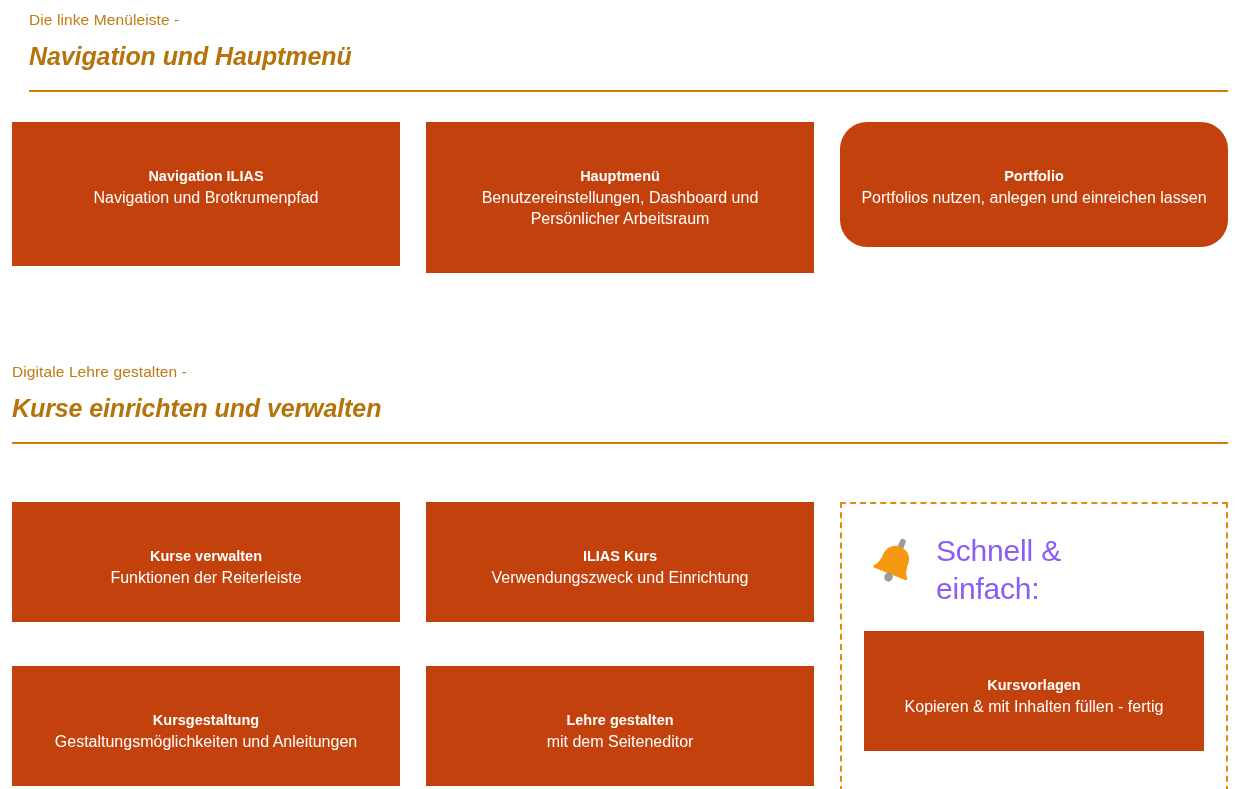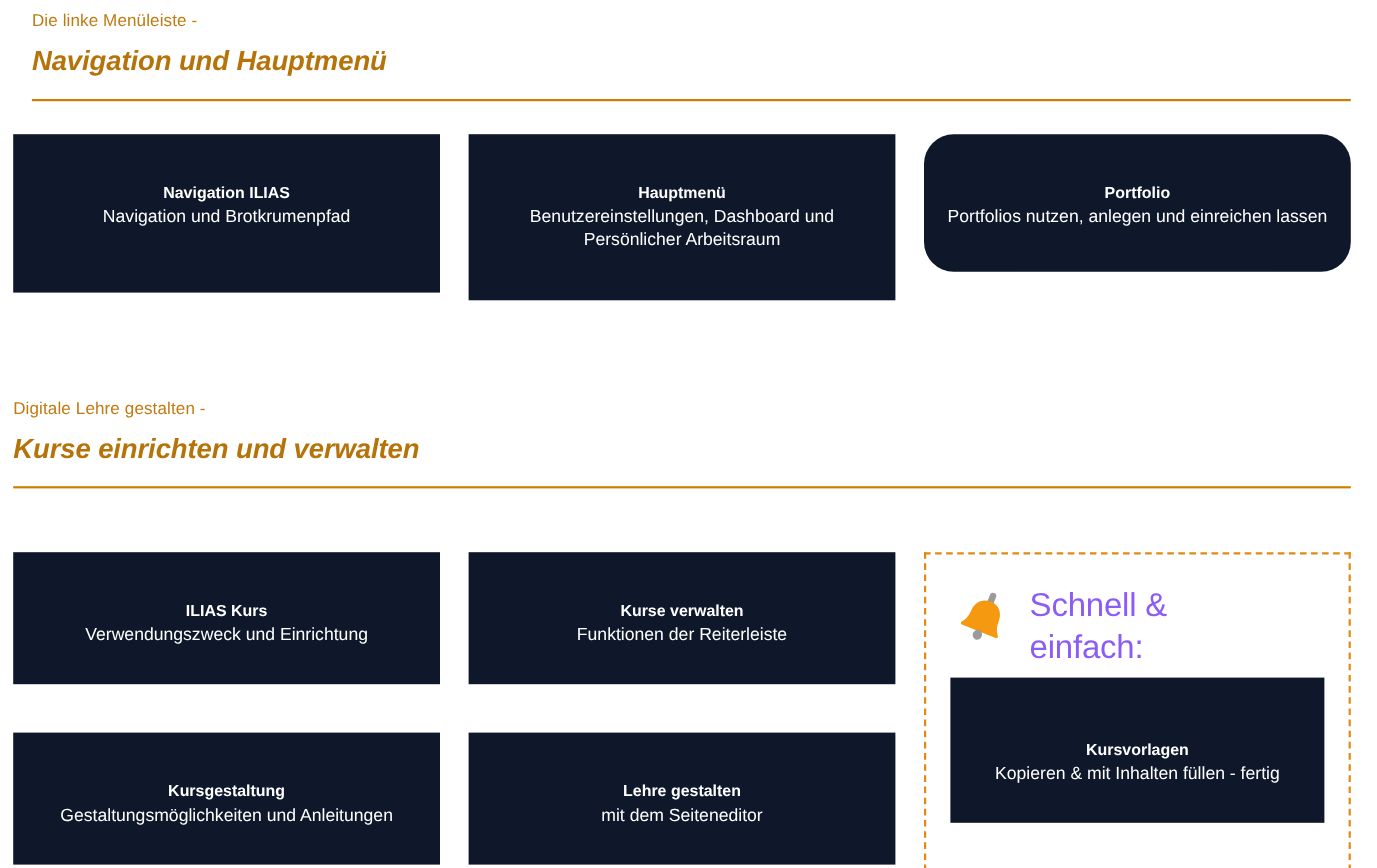--- a/index.html
+++ b/index.html
@@ -55,21 +55,21 @@
   .grid {
     display: grid;
     grid-template-columns: 388px 388px 388px;
     column-gap: 26px;
     row-gap: 38px;
     padding: 0 0 0 12px;
     align-items: start;
   }
 
   .card {
-    background: #0f172a;
+    background: #c2410c;
     color: #ffffff;
     text-align: center;
     padding: 44px 14px 44px;
     min-height: 144px;
     display: flex;
     flex-direction: column;
     justify-content: flex-start;
     align-items: center;
     text-decoration: none;
     cursor: pointer;
@@ -119,23 +119,23 @@
   }
   .highlight-heading {
     font-size: 30px;
     line-height: 38px;
     font-weight: 400;
     color: #8b5cf6;
     letter-spacing: -0.2px;
     max-width: 180px;
   }
   .highlight .card {
-    margin-top: 8px;
+    margin-top: 23px;
     min-height: 120px;
-    padding: 56px 14px 34px;
+    padding: 44px 14px 34px;
     width: 100%;
     justify-content: space-between;
   }
 </style>
 </head>
 <body>
 
 <div class="page">
 
   <div class="section-head" style="padding-top:10px;padding-left:29px;">
@@ -161,27 +161,27 @@
 
   <div class="section-head" style="margin-top:89px;">
     <div class="eyebrow">Digitale Lehre gestalten -</div>
     <div class="section-title">Kurse einrichten und verwalten</div>
     <div class="rule"></div>
   </div>
 
   <div class="grid" style="margin-top:58px;">
 
     <div class="card row2">
+      <div class="card-title">Kurse verwalten</div>
+      <div class="card-sub">Funktionen der Reiterleiste</div>
+    </div>
+
+    <div class="card row2">
       <div class="card-title">ILIAS Kurs</div>
       <div class="card-sub">Verwendungszweck und Einrichtung</div>
-    </div>
-
-    <div class="card row2">
-      <div class="card-title">Kurse verwalten</div>
-      <div class="card-sub">Funktionen der Reiterleiste</div>
     </div>
 
     <div class="highlight">
       <div class="highlight-head">
         <svg class="bell-icon" viewBox="0 0 64 64" aria-hidden="true">
           <g transform="rotate(22 32 32)">
             <rect x="28.5" y="4" width="7" height="15" rx="3.5" fill="#9b9b9b"></rect>
             <path d="M32 14c-10 0-16 7.5-16 17 0 7-2.5 11.5-5 14.5-1 1.2-.2 3 1.4 3h39.2c1.6 0 2.4-1.8 1.4-3-2.5-3-5-7.5-5-14.5 0-9.5-6-17-16-17z" fill="#f59a10"></path>
             <ellipse cx="32" cy="52.5" rx="5" ry="5.5" fill="#9b9b9b"></ellipse>
           </g>

